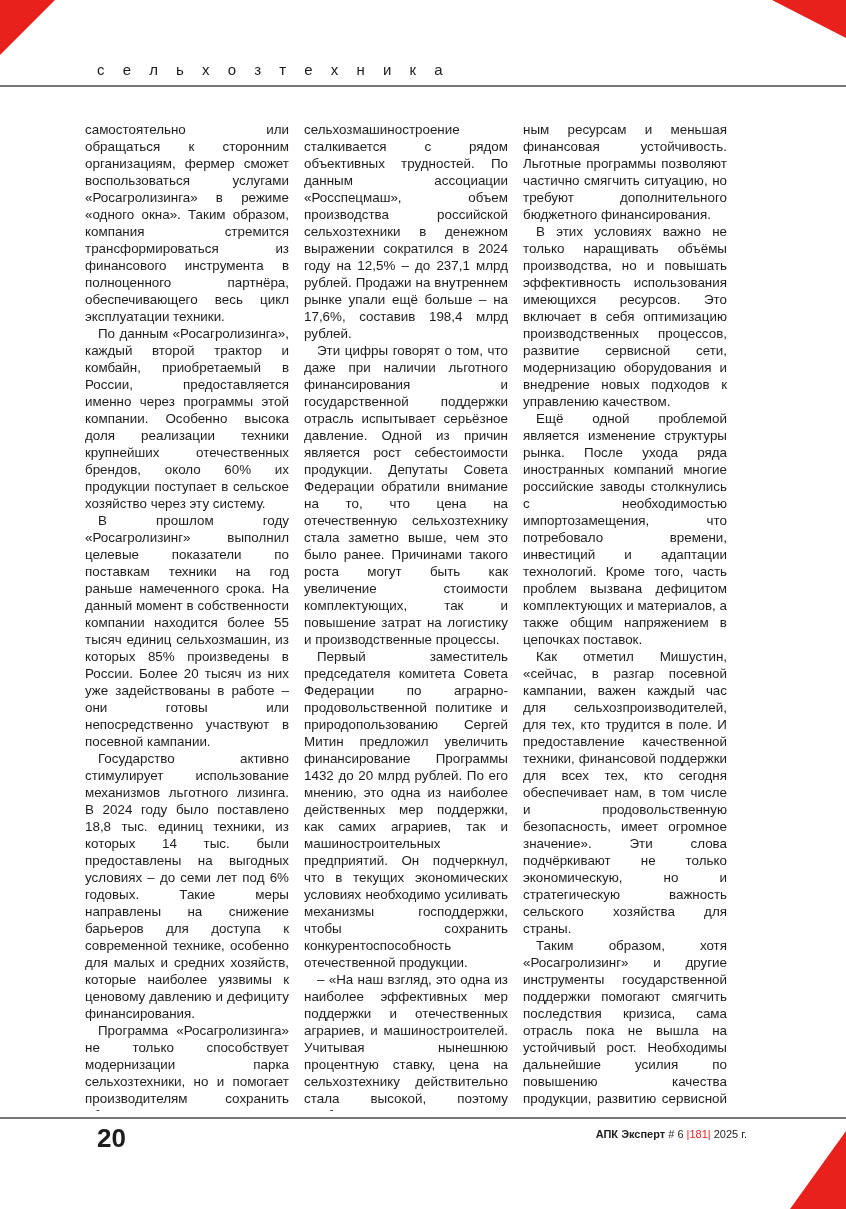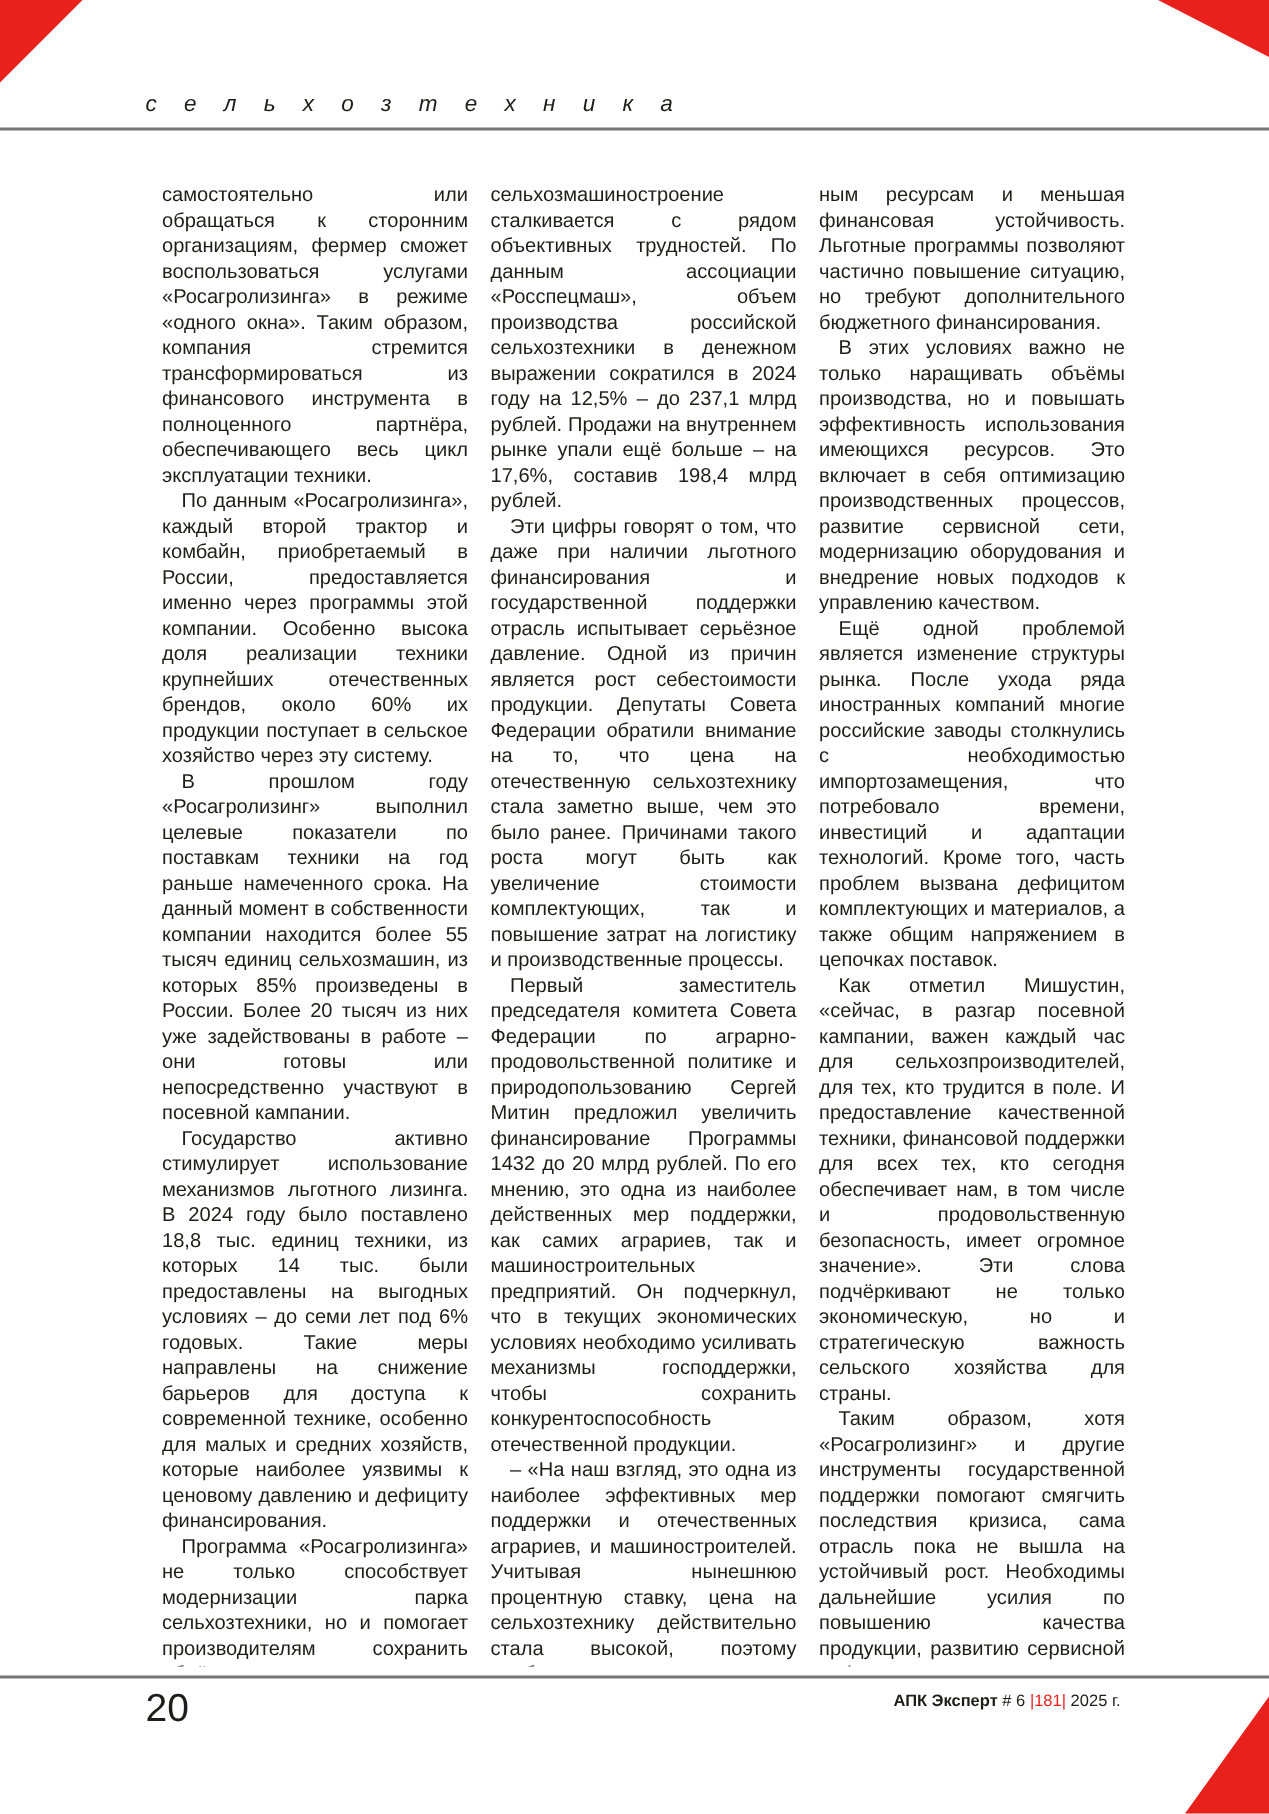--- a/index.html
+++ b/index.html
@@ -37,39 +37,37 @@
 
   
   .section-title {
     position: absolute;
     left: 97px;
     top: 61px;
     font-size: 15px;
     letter-spacing: 7px;
     color: #1d1d1b;
     white-space: nowrap;
-    font-style: italic;
   }
   .header-rule {
     position: absolute;
     left: 0; top: 85px;
     width: 846px; height: 2px;
     background: #767676;
   }
 
   
   .columns {
     position: absolute;
-    left: 100px; top: 121px;
+    left: 85px; top: 121px;
     width: 650px;
     height: 990px;
     display: flex;
     gap: 15px;
     overflow: hidden;
-    justify-content: flex-end;
   }
   .col {
     width: 204px;
     font-size: 13.4px;
     line-height: 17px;
     text-align: justify;
     hyphens: auto;
     -webkit-hyphens: auto;
     color: #1d1d1b;
   }
@@ -81,20 +79,21 @@
     position: absolute;
     left: 0; top: 1117px;
     width: 846px; height: 2px;
     background: #767676;
   }
   .page-number {
     position: absolute;
     left: 97px; top: 1123px;
     font-size: 26px;
     color: #1d1d1b;
+    font-weight: bold;
   }
   .issue-info {
     position: absolute;
     right: 99px; top: 1128px;
     font-size: 11px;
     white-space: nowrap;
   }
   .issue-info .mag { font-weight: 700; }
   .issue-info .red { color: var(--accent); }
 </style>
@@ -118,21 +117,21 @@
         <p class="indent">Государство активно стимулирует использование механизмов льготного лизинга. В 2024 году было поставлено 18,8 тыс. единиц техники, из которых 14 тыс. были предоставлены на выгодных условиях – до семи лет под 6% годовых. Такие меры направлены на снижение барьеров для доступа к современной технике, особенно для малых и средних хозяйств, которые наиболее уязвимы к ценовому давлению и дефициту финансирования.</p>
         <p class="indent">Программа «Росагролизинга» не только способствует модернизации парка сельхозтехники, но и помогает производителям сохранить объёмы выпуска в условиях сокращения внешних рынков сбыта. При этом, как отмечают эксперты, эффективность этой системы во многом зависит от оперативности принятия решений, скорости поставок и качества самой техники.</p>
       </div>
       <div class="col" lang="ru">
         <p>сельхозмашиностроение сталкивается с рядом объективных трудностей. По данным ассоциации «Росспецмаш», объем производства российской сельхозтехники в денежном выражении сократился в 2024 году на 12,5% – до 237,1 млрд рублей. Продажи на внутреннем рынке упали ещё больше – на 17,6%, составив 198,4 млрд рублей.</p>
         <p class="indent">Эти цифры говорят о том, что даже при наличии льготного финансирования и государственной поддержки отрасль испытывает серьёзное давление. Одной из причин является рост себестоимости продукции. Депутаты Совета Федерации обратили внимание на то, что цена на отечественную сельхозтехнику стала заметно выше, чем это было ранее. Причинами такого роста могут быть как увеличение стоимости комплектующих, так и повышение затрат на логистику и производственные процессы.</p>
         <p class="indent">Первый заместитель председателя комитета Совета Федерации по аграрно-продовольственной политике и природопользованию Сергей Митин предложил увеличить финансирование Программы 1432 до 20 млрд рублей. По его мнению, это одна из наиболее действенных мер поддержки, как самих аграриев, так и машиностроительных предприятий. Он подчеркнул, что в текущих экономических условиях необходимо усиливать механизмы господдержки, чтобы сохранить конкурентоспособность отечественной продукции.</p>
         <p class="indent">– «На наш взгляд, это одна из наиболее эффективных мер поддержки и отечественных аграриев, и машиностроителей. Учитывая нынешнюю процентную ставку, цена на сельхозтехнику действительно стала высокой, поэтому необходимо усилить меры поддержки», – отметил Митин, представляя предложения Совета Федерации.</p>
       </div>
       <div class="col" lang="ru">
-        <p>ным ресурсам и меньшая финансовая устойчивость. Льготные программы позволяют частично повышение ситуацию, но требуют дополнительного бюджетного финансирования.</p>
+        <p>ным ресурсам и меньшая финансовая устойчивость. Льготные программы позволяют частично смягчить ситуацию, но требуют дополнительного бюджетного финансирования.</p>
         <p class="indent">В этих условиях важно не только наращивать объёмы производства, но и повышать эффективность использования имеющихся ресурсов. Это включает в себя оптимизацию производственных процессов, развитие сервисной сети, модернизацию оборудования и внедрение новых подходов к управлению качеством.</p>
         <p class="indent">Ещё одной проблемой является изменение структуры рынка. После ухода ряда иностранных компаний многие российские заводы столкнулись с необходимостью импортозамещения, что потребовало времени, инвестиций и адаптации технологий. Кроме того, часть проблем вызвана дефицитом комплектующих и материалов, а также общим напряжением в цепочках поставок.</p>
         <p class="indent">Как отметил Мишустин, «сейчас, в разгар посевной кампании, важен каждый час для сельхозпроизводителей, для тех, кто трудится в поле. И предоставление качественной техники, финансовой поддержки для всех тех, кто сегодня обеспечивает нам, в том числе и продовольственную безопасность, имеет огромное значение». Эти слова подчёркивают не только экономическую, но и стратегическую важность сельского хозяйства для страны.</p>
         <p class="indent">Таким образом, хотя «Росагролизинг» и другие инструменты государственной поддержки помогают смягчить последствия кризиса, сама отрасль пока не вышла на устойчивый рост. Необходимы дальнейшие усилия по повышению качества продукции, развитию сервисной инфраструктуры и снижению издержек на производстве. Только в этом случае российская сельхозтехника сможет стать действительно надёжным и экономически выгодным решением для отечественного АПК.</p>
       </div>
     </main>
 
   <div class="footer-rule"></div>
   <div class="page-number">20</div>
   <div class="issue-info"><span class="mag">АПК Эксперт</span> <span># 6</span> <span class="red">|181|</span> <span>2025 г.</span></div>

